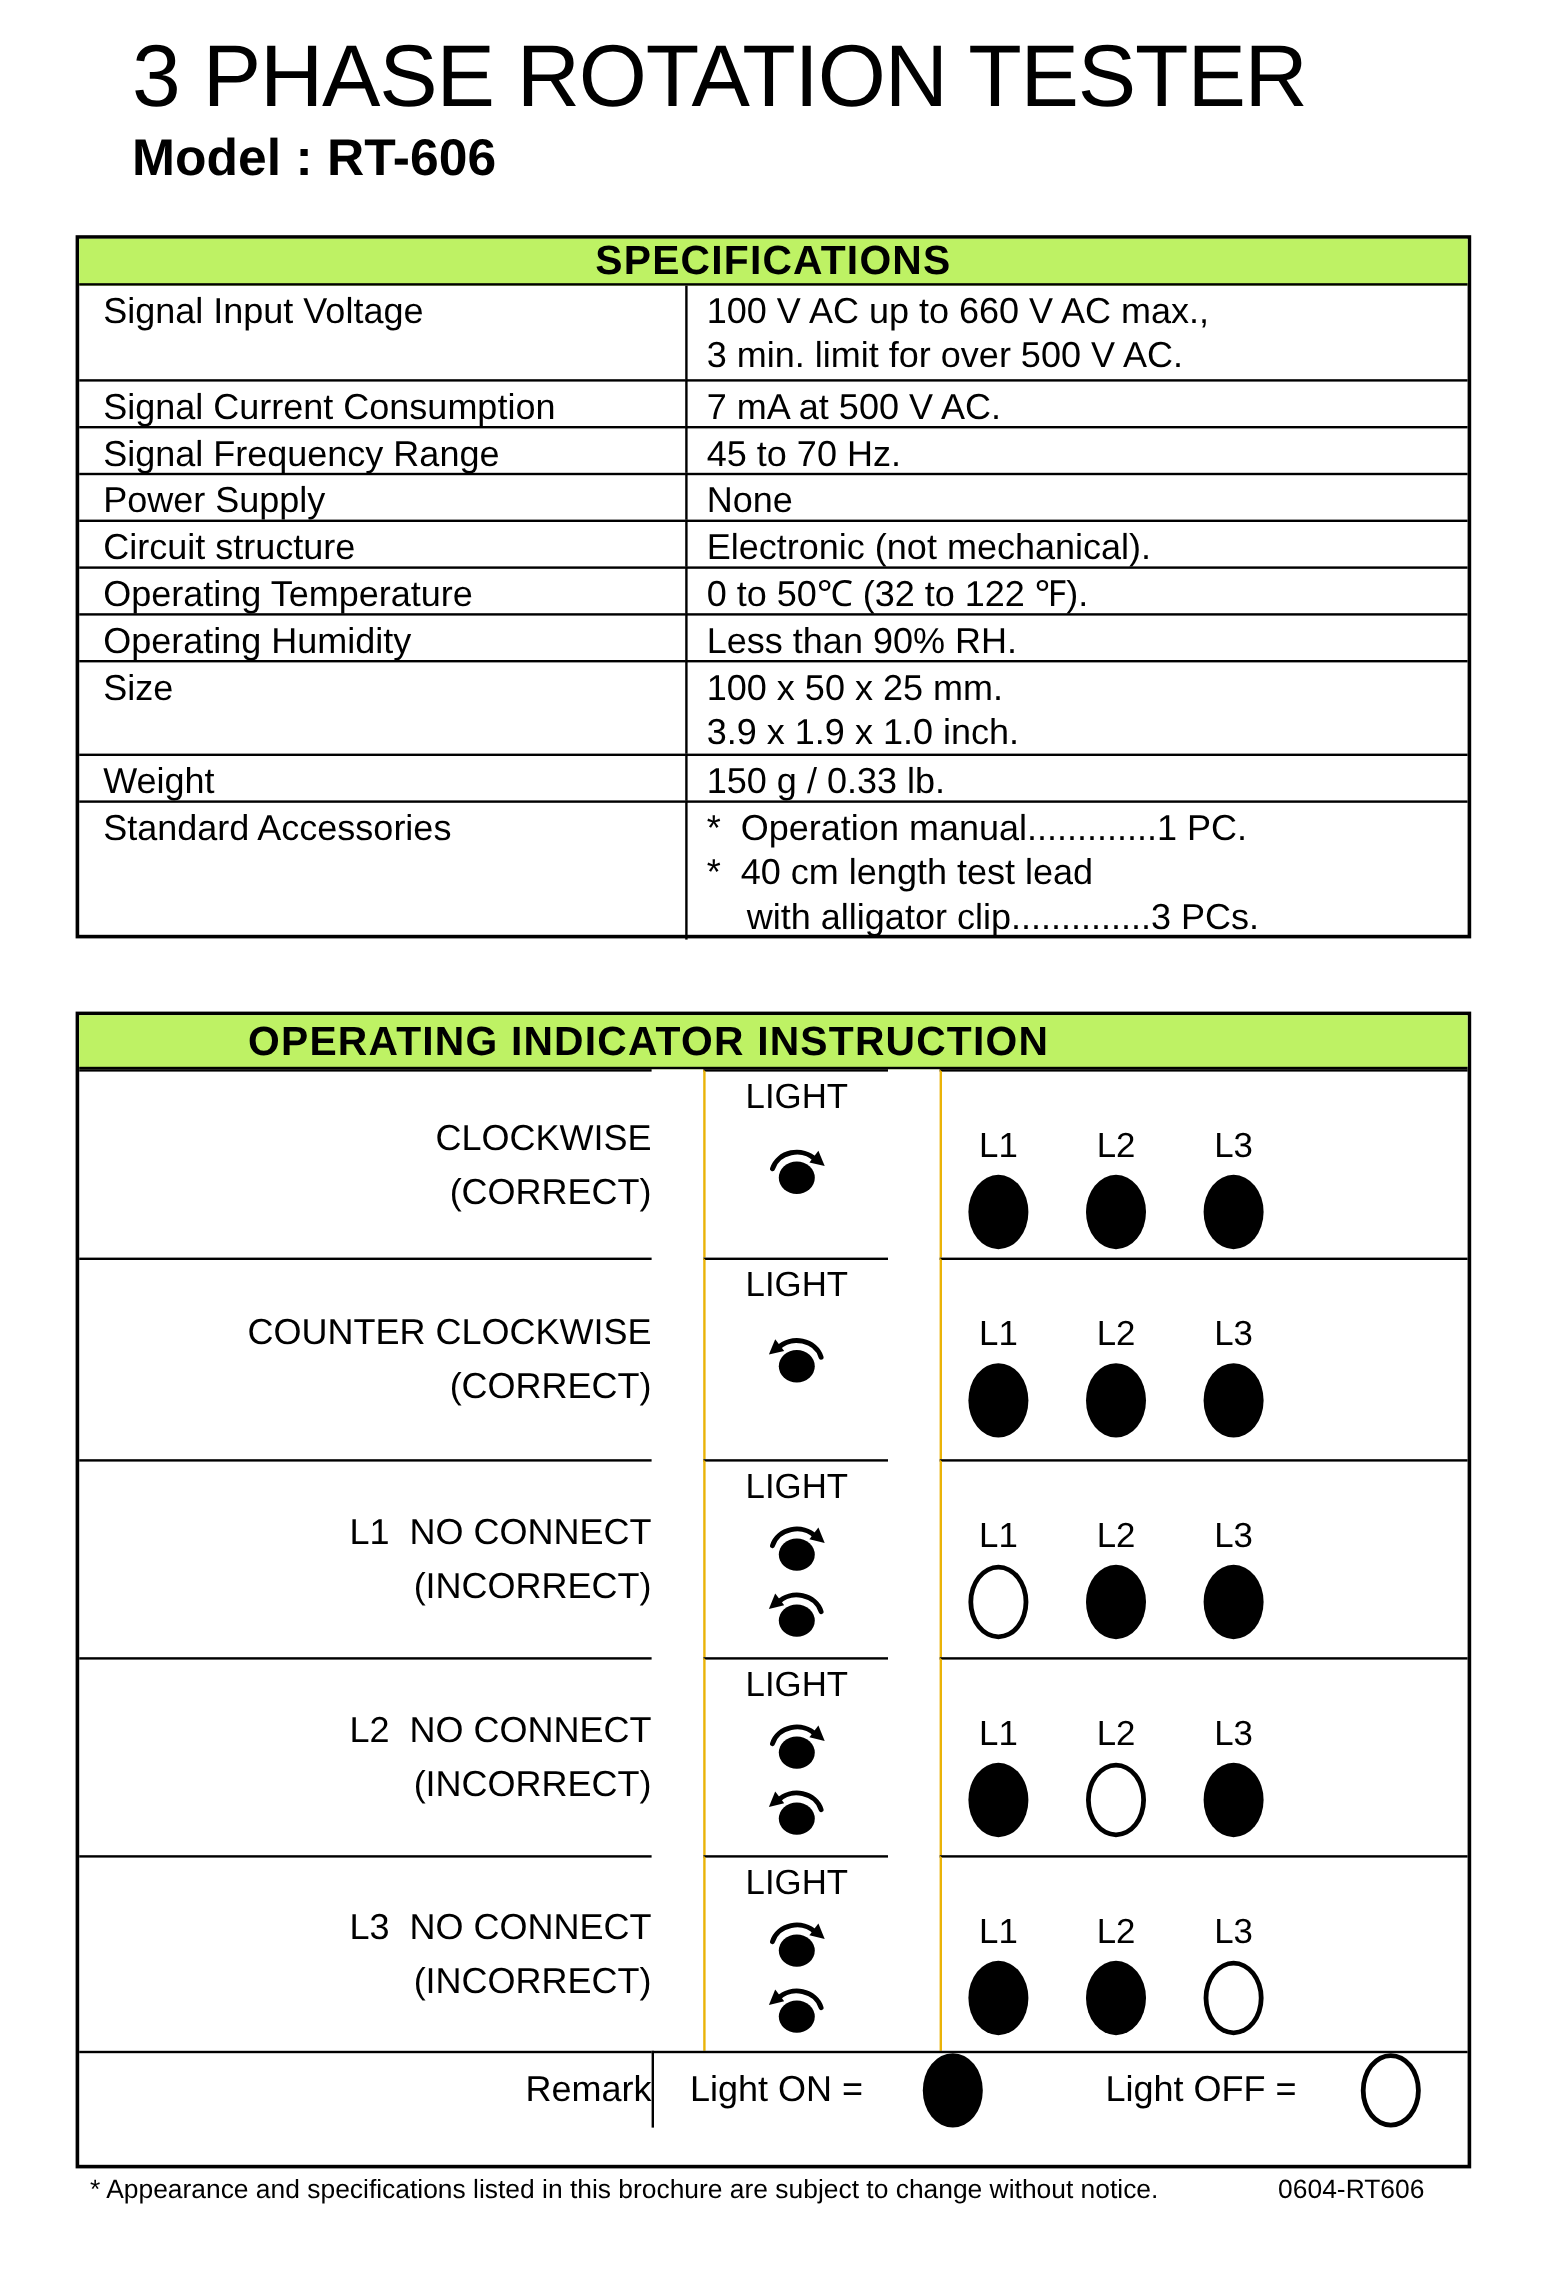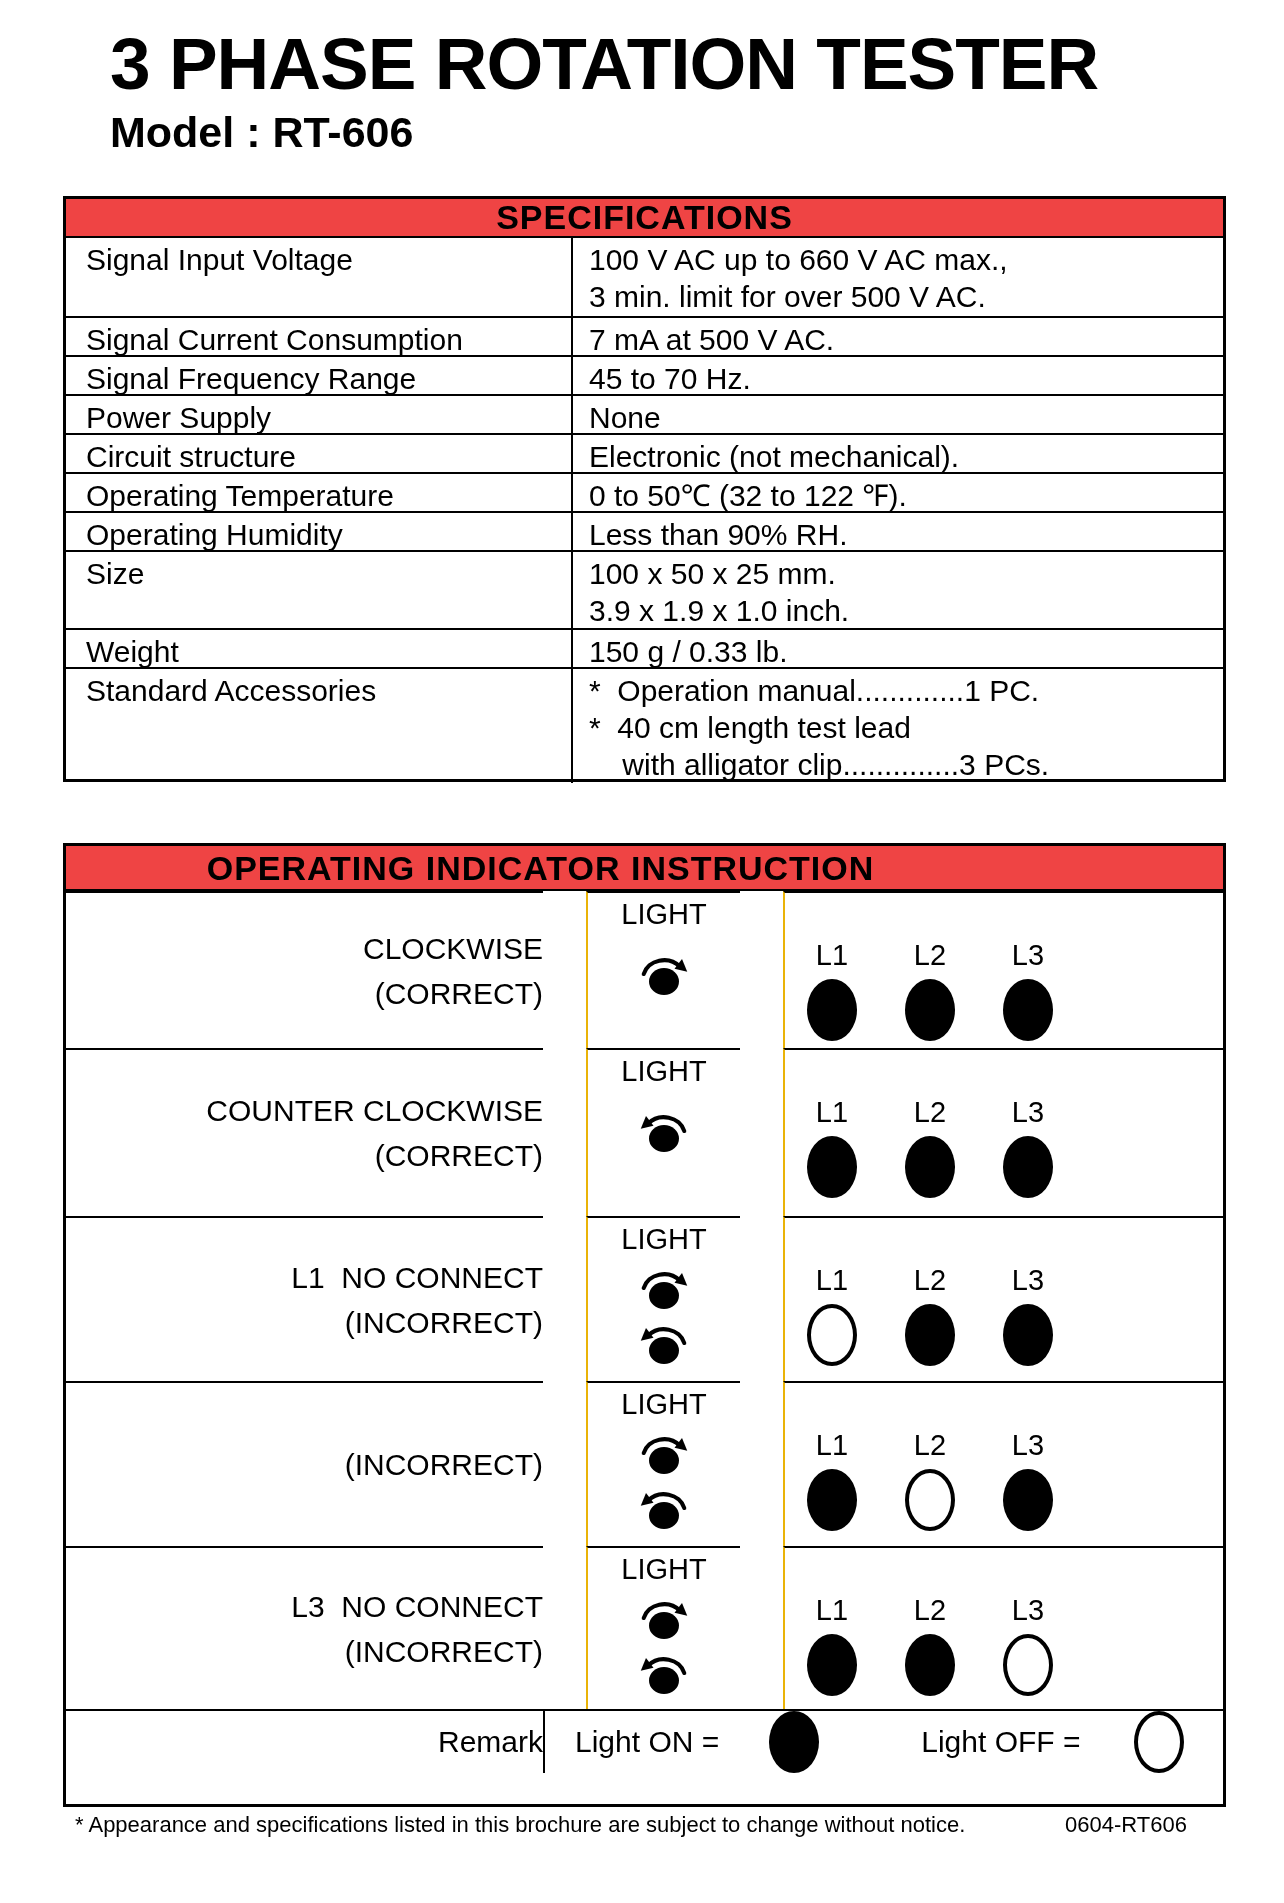--- a/index.html
+++ b/index.html
@@ -10,42 +10,42 @@
     height: 1903px;
     font-family: "Liberation Sans", sans-serif;
     color: #000;
     overflow: hidden;
   }
 
   
   #title-block { position: absolute; left: 110px; top: 24px; }
   .doc-title {
     font-size: 73px;
-    font-weight: bold;
+    font-weight: normal;
     letter-spacing: -1px;
     line-height: 1.1;
     white-space: nowrap;
   }
   .doc-model {
     font-size: 43px;
     font-weight: bold;
     margin-top: 4px;
     white-space: nowrap;
   }
 
   
   .sheet-table {
     position: absolute;
     left: 63px;
     width: 1163px;
     border: 3px solid #000;
     background: #fff;
   }
   .band-header {
-    background: #ef4444;
+    background: #bef264;
     border-bottom: 2px solid #000;
     font-weight: bold;
     font-size: 34px;
     text-align: center;
     letter-spacing: 1px;
   }
 
   
   #spec-table { top: 196px; height: 586px; display: grid;
     grid-template-columns: 505px 1fr;
@@ -294,20 +294,21 @@
         <span class="phase-label">L3</span>
       </div>
       <div class="lamp-row">
         <span class="lamp off"></span>
         <span class="lamp on"></span>
         <span class="lamp on"></span>
       </div>
     </div>
 
     <div class="ind-cell cell-label">
+      <span>L2  NO CONNECT</span>
       <span>(INCORRECT)</span>
     </div>
     <div class="ind-cell cell-light">
       <div class="light-word">LIGHT</div>
       <svg class="rot-icon rot-top" viewBox="0 0 76 68">
         <ellipse cx="38" cy="46" rx="20" ry="18" fill="#000"></ellipse>
         <path d="M 11 36 A 28 25 0 0 1 59 26" fill="none" stroke="#000" stroke-width="5.5" stroke-linecap="round"></path>
         <polygon points="69,33 52,29 62,16" fill="#000"></polygon>
       </svg>
       <svg class="rot-icon rot-bottom" viewBox="0 0 76 68">

